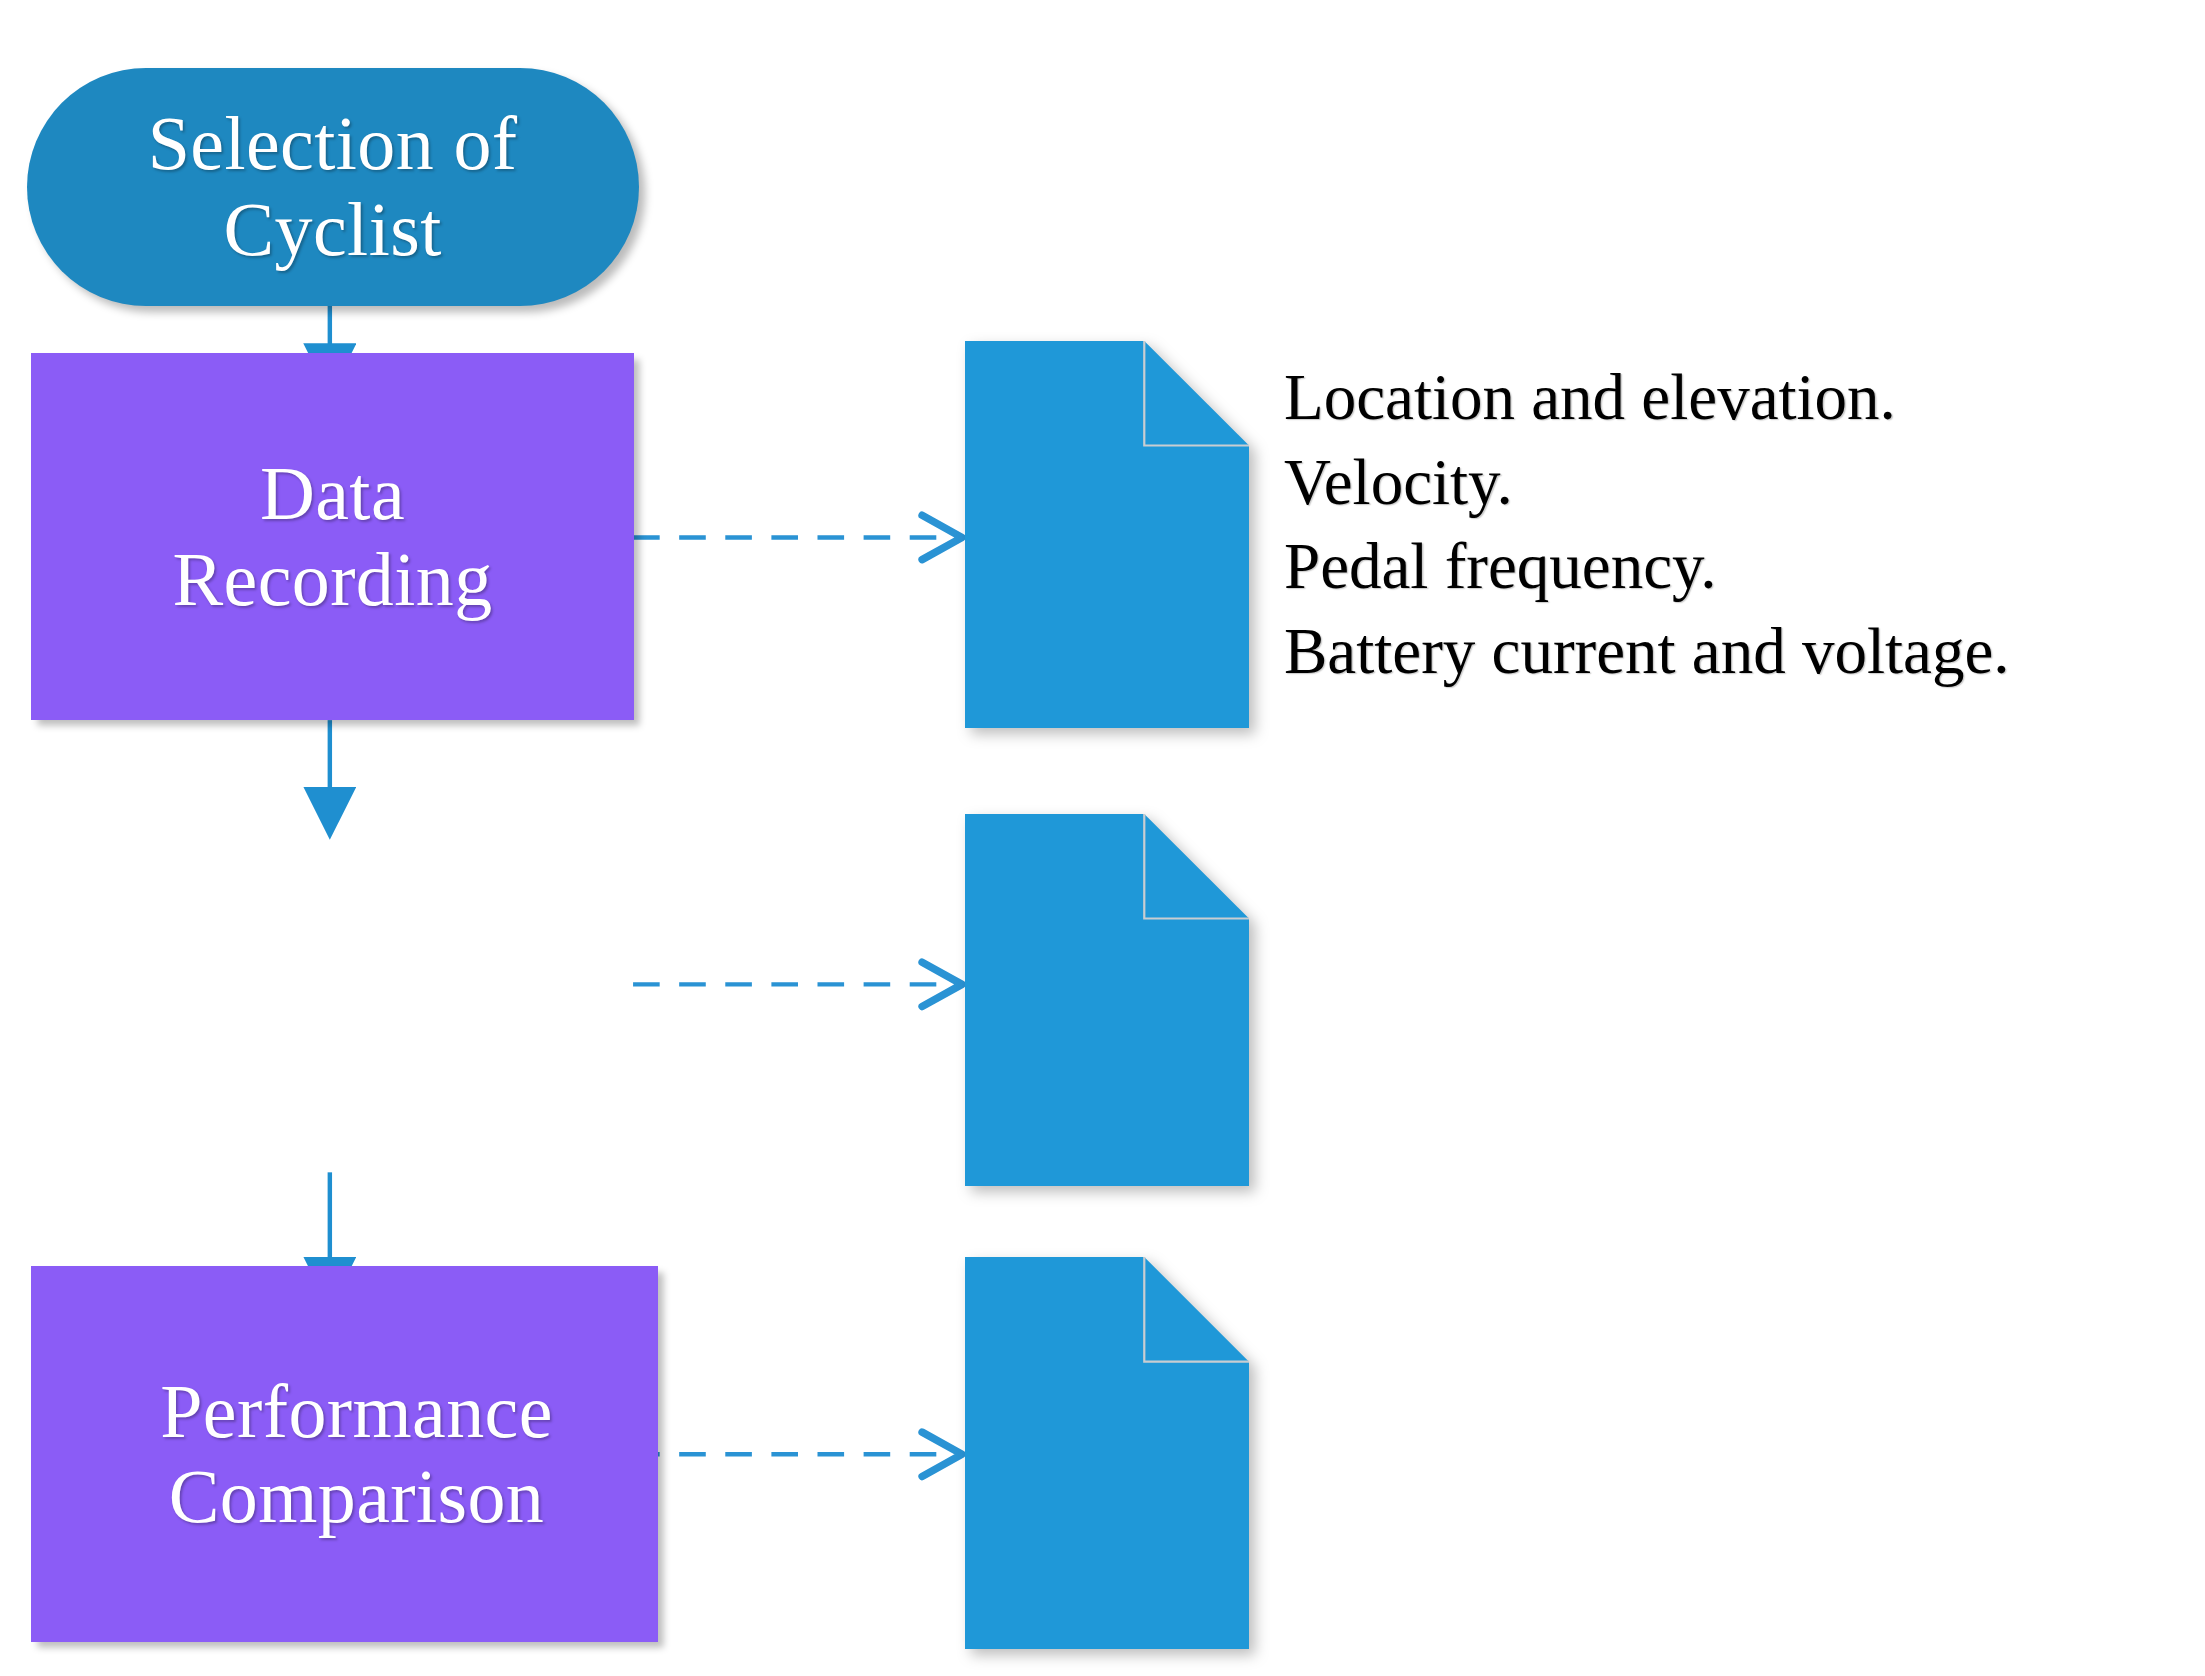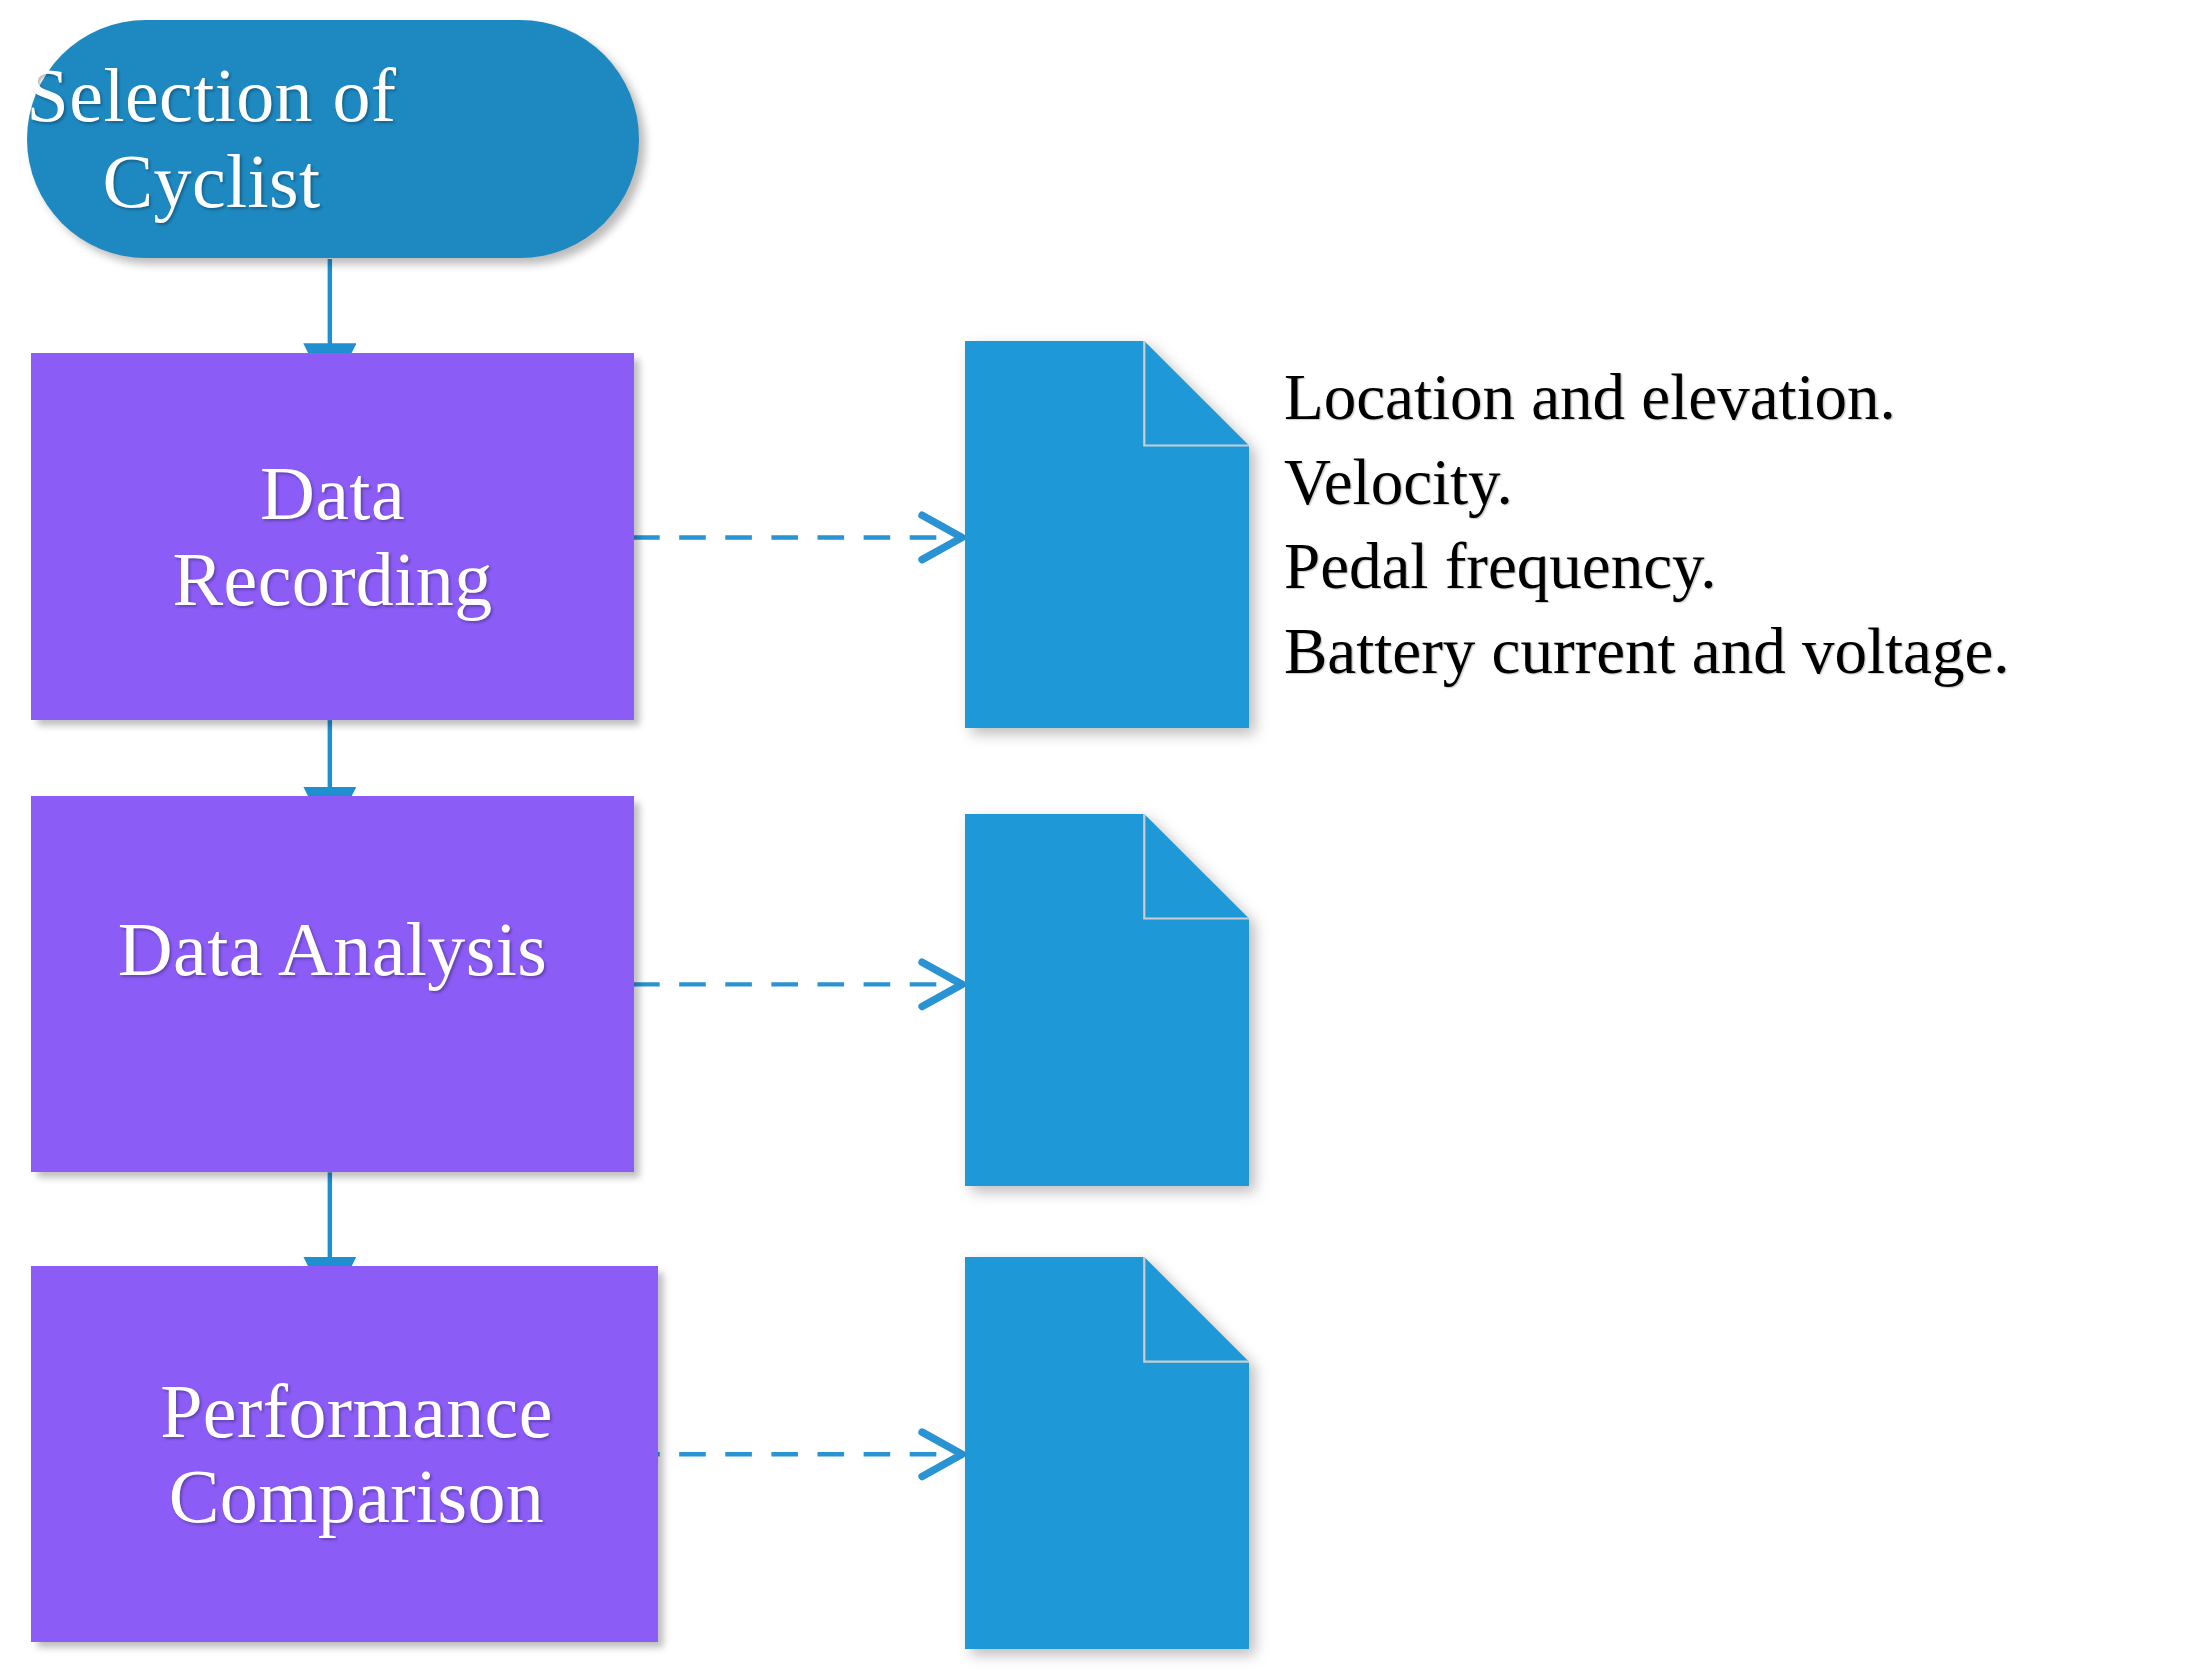--- a/index.html
+++ b/index.html
@@ -27,24 +27,25 @@
     white-space: pre-line;
     text-shadow: 1.8px 1.8px 2.7px rgba(0,0,0,0.28);
     letter-spacing: 0.4px;
   }
 
   
   .terminator {
     position: absolute;
     display: flex;
     align-items: center;
-    justify-content: flex-start;
+    justify-content: center;
     background: #1e88c0;
     border-radius: 8866px;
     box-shadow: 6.2px 6.2px 8px rgba(0,0,0,0.27);
+    margin-top: 48px;
   }
   .terminator .shape-text {
     font-size: 76px;
   }
 
   
   .process-box {
     position: absolute;
     display: flex;
     align-items: center;
@@ -145,23 +146,20 @@
       <path d="M0,0 L202,0 L320,118 L320,437 L0,437 Z" fill="#1f98d8"></path>
       <path d="M202,0 L202,118 L320,118" fill="none" stroke="#c9cdd1" stroke-width="2.5"></path>
     </svg>
   </div>
 
   <div class="note-text" style="left:1284px; top:355px; width:896px;">Location and elevation.
 Velocity.
 Pedal frequency.
 Battery current and voltage.</div>
 
-  <div class="process-box" style="left:31px; top:796px; width:603px; height:376px;">
-    <span class="shape-text" style="position:relative; top:-34px;">Data Analysis</span>
-  </div>
 
   <div class="doc-shape" style="left:965px; top:814px; width:284px; height:372px;">
     <svg viewBox="0 0 320 420" xmlns="http://www.w3.org/2000/svg" preserveAspectRatio="none">
       <path d="M0,0 L202,0 L320,118 L320,420 L0,420 Z" fill="#1f98d8"></path>
       <path d="M202,0 L202,118 L320,118" fill="none" stroke="#c9cdd1" stroke-width="2.5"></path>
     </svg>
   </div>
 
 
   <div class="process-box" style="left:31px; top:1266px; width:603px; height:376px;padding-left:24px;">

